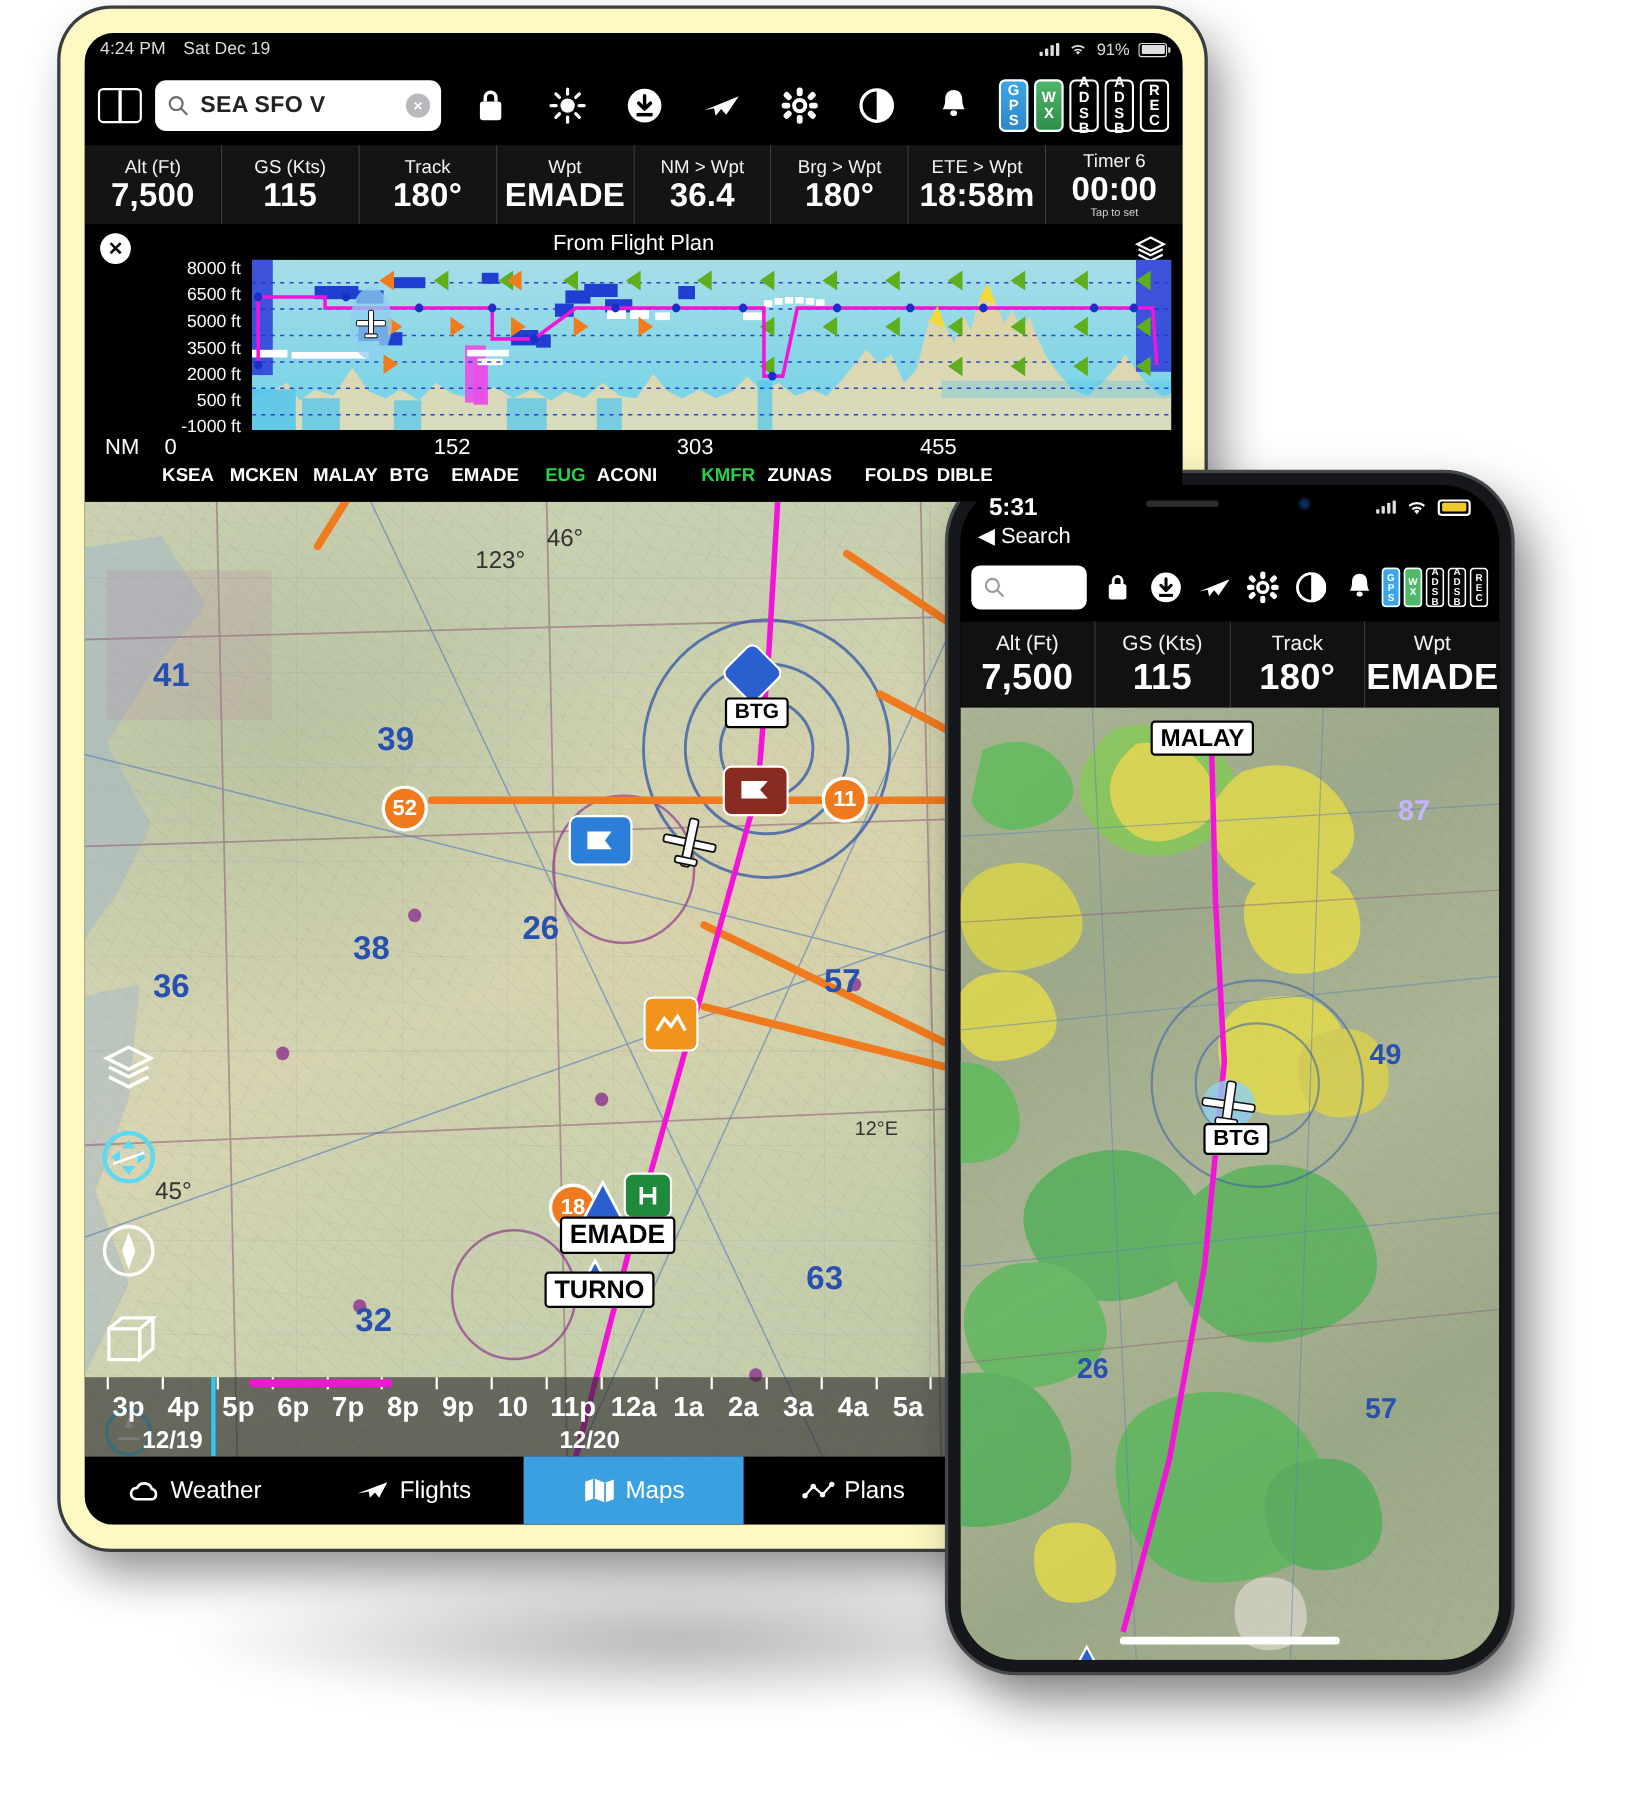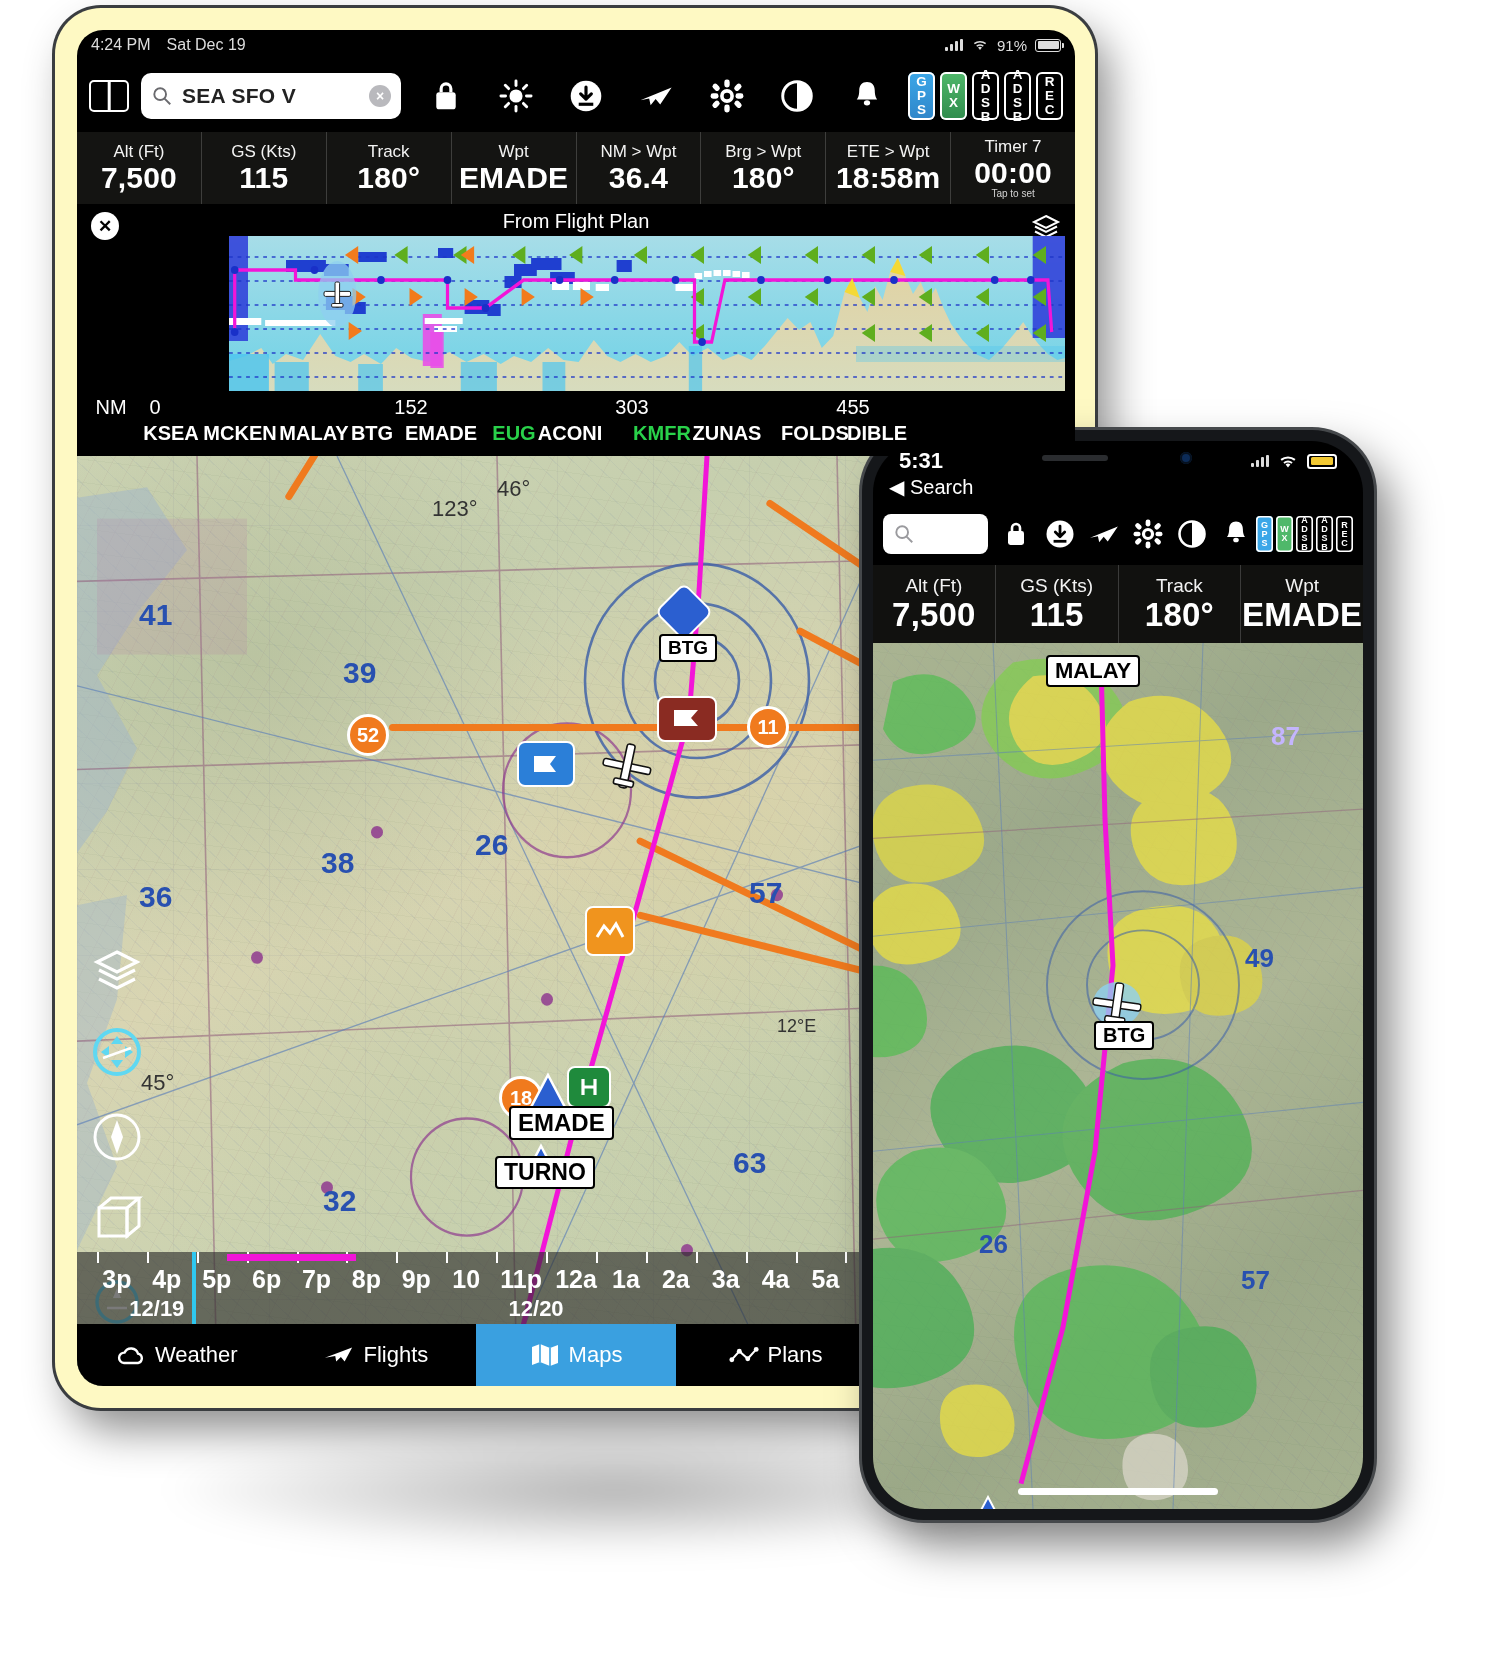--- a/index.html
+++ b/index.html
@@ -70,21 +70,21 @@
   .t-profile{ position:absolute; left:0; top:174px; width:100%; height:252px; background:#000; z-index:7;}
   .prof-title{ text-align:center; color:#fff; font-size:20px; padding-top:6px;}
   .prof-close{ position:absolute; left:14px; top:8px; width:28px;height:28px;border-radius:50%;
     background:#fff; color:#000; font-size:17px; font-weight:700; display:flex;align-items:center;justify-content:center;}
   .prof-layers{ position:absolute; right:14px; top:10px; width:30px;height:26px; }
   .prof-plot{ position:absolute; left:152px; right:10px; top:32px; height:155px; overflow:hidden;}
   .ylabels{ position:absolute; left:0; top:32px; width:148px; height:155px;}
   .ylabels div{ position:absolute; right:6px; color:#fff; font-size:16px; transform:translateY(-50%);}
   .xaxis{ position:absolute; left:0; right:0; top:192px; height:26px; color:#fff; font-size:20px;}
   .xaxis span{ position:absolute; transform:translateX(-50%); }
-  .wps{ position:absolute; left:0; right:0; top:218px; height:24px; font-size:20px; font-weight:600;}
+  .wps{ position:absolute; left:0; right:0; top:218px; height:24px; font-size:17px; font-weight:600;}
   .wps span{ position:absolute; transform:translateX(-50%); color:#fff; white-space:nowrap;}
   .wps span.eug, .wps span.kmfr{ color:#29d14a; }
 
   
   .t-map{ position:absolute; left:0; top:426px; right:0; bottom:0; overflow:hidden; }
   .maptile{ position:absolute; inset:0; background:
      radial-gradient(circle at 18% 22%, rgba(176,186,150,.55), transparent 28%),
      radial-gradient(circle at 62% 40%, rgba(214,206,158,.5), transparent 30%),
      radial-gradient(circle at 35% 70%, rgba(196,204,168,.5), transparent 32%),
      radial-gradient(circle at 80% 80%, rgba(188,196,160,.5), transparent 30%),
@@ -323,37 +323,46 @@
           </div>
         <div class="inst">
           <span class="lab">Brg &gt; Wpt</span>
           <span class="val">180°</span>
           </div>
         <div class="inst">
           <span class="lab">ETE &gt; Wpt</span>
           <span class="val">18:58m</span>
           </div>
         <div class="inst">
-          <span class="lab">Timer 7</span>
+          <span class="lab">Timer 6</span>
           <span class="val">00:00</span>
           <span class="sub">Tap to set</span>
           </div>
       </div>
 
       <div class="t-profile">
         <div class="prof-close">✕</div>
         <div class="prof-title">From Flight Plan</div>
         <div class="prof-layers">
           <svg width="30" height="26" viewBox="0 0 30 26">
             <path d="M15 2 27 8 15 14 3 8z" fill="none" stroke="#fff" stroke-width="2"></path>
             <path d="M4 12.5 15 18 26 12.5" fill="none" stroke="#fff" stroke-width="2"></path>
             <path d="M4 17.5 15 23 26 17.5" fill="none" stroke="#fff" stroke-width="2"></path>
             </svg>
         </div>
 
+        <div class="ylabels">
+          <div style="top:6%">8000 ft</div>
+          <div style="top:21.5%">6500 ft</div>
+          <div style="top:37%">5000 ft</div>
+          <div style="top:53%">3500 ft</div>
+          <div style="top:68%">2000 ft</div>
+          <div style="top:83.5%">500 ft</div>
+          <div style="top:99%">-1000 ft</div>
+        </div>
 
         <div class="prof-plot">
           <svg width="100%" height="100%" viewBox="0 0 880 155" preserveAspectRatio="none">
             <defs>
               <linearGradient id="skyg" x1="0" y1="0" x2="0" y2="1">
                 <stop offset="0" stop-color="#a7dde8"></stop>
                   <stop offset="1" stop-color="#6fd2e6"></stop>
               </linearGradient>
               <linearGradient id="terg" x1="0" y1="0" x2="0" y2="1">
                 <stop offset="0" stop-color="#e2d2a2"></stop>

